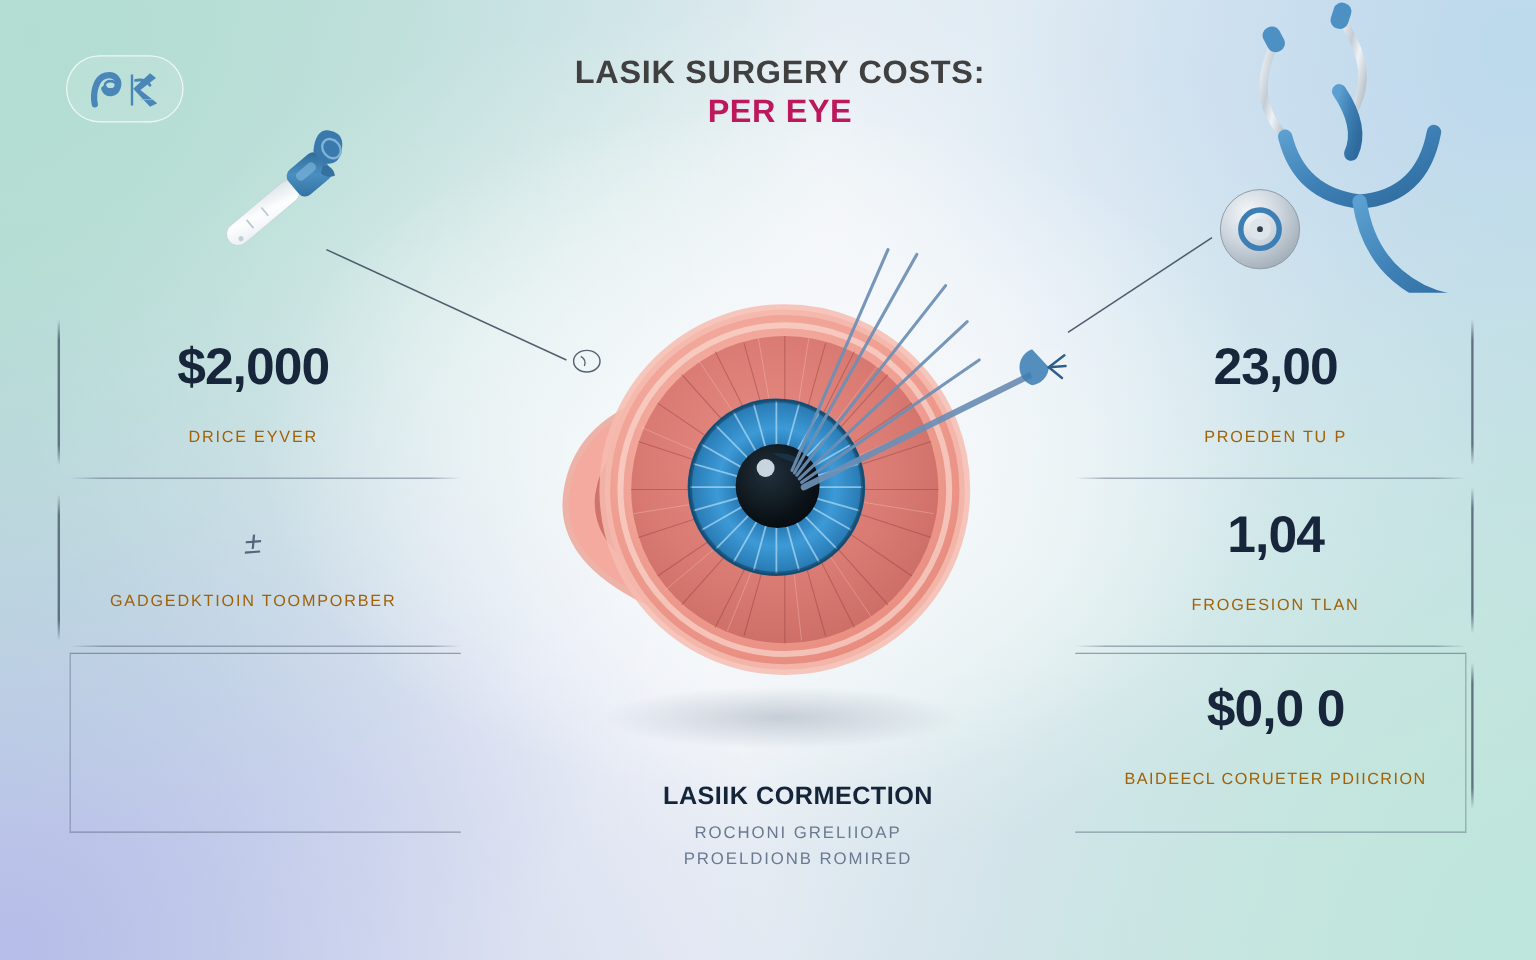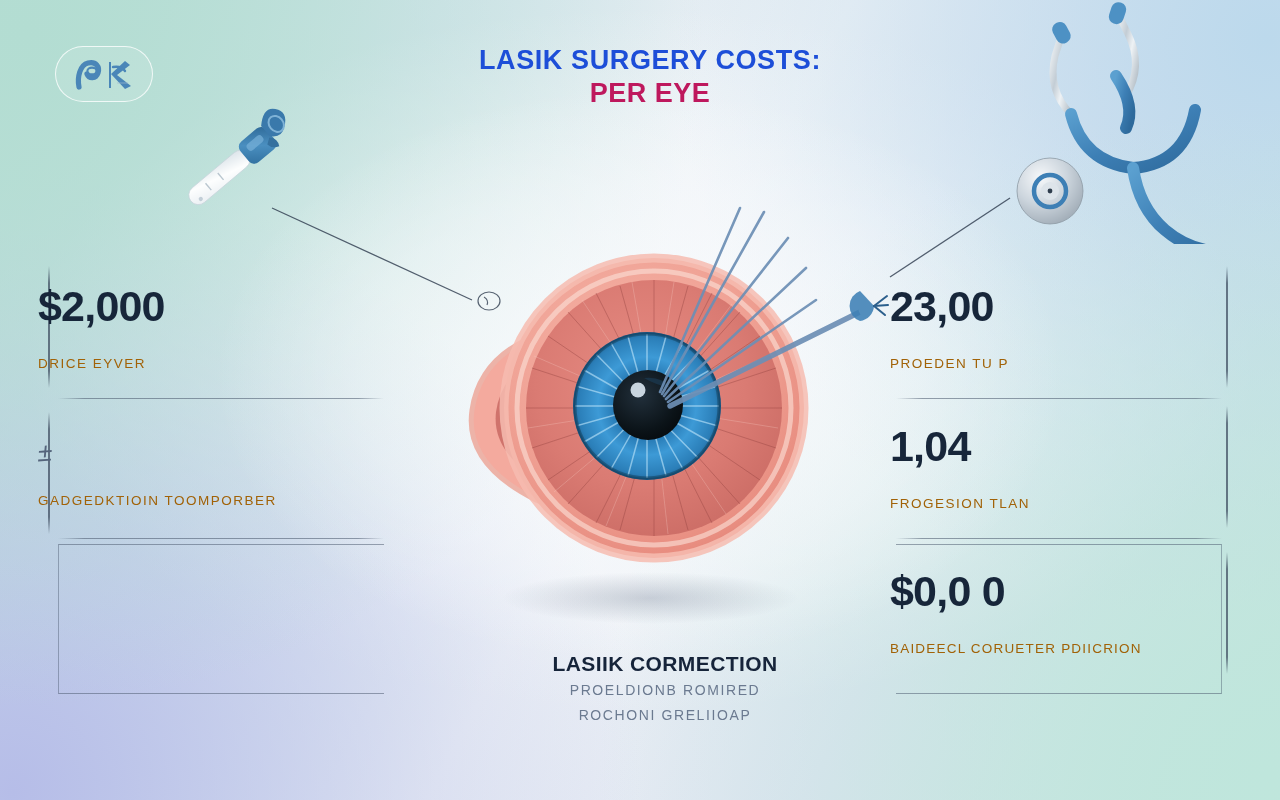--- a/index.html
+++ b/index.html
@@ -33,41 +33,41 @@
     border:1.4px solid rgba(255,255,255,0.78); border-radius:28px;
     background:rgba(255,255,255,0.10);
     display:flex; align-items:center; justify-content:center;
   }
   .logo-glyph { width:62px; height:34px; display:block; }
 
   
   .headline { position:absolute; left:330px; top:46px; width:640px; text-align:center; }
   .head-kicker {
     font-size:27px; font-weight:700; letter-spacing:0.6px;
-    color:#1d4ed8; line-height:1.1;
+    color:#404040; line-height:1.1;
   }
   .head-price {
     font-size:60px; font-weight:800; letter-spacing:-1.2px;
     color:#15222f; line-height:1.18; margin-top:4px;
     white-space:nowrap;
   }
   .head-sub {
     font-size:27px; font-weight:700; letter-spacing:0.5px;
     color:#be185d; margin-top:2px;
   }
 
   
   .col { position:absolute; top:258px; width:352px; }
   .col-left  { left:38px; }
   .col-right { left:890px; }
 
   .stat { position:relative; height:140px; }
   .stat-inner {
     position:absolute; left:0; right:6px; top:0; bottom:0;
-    display:flex; flex-direction:column; align-items:flex-start; justify-content:center;
+    display:flex; flex-direction:column; align-items:center; justify-content:center;
   }
   .accent-bar {
     position:absolute; top:8px; bottom:10px; width:1.6px;
     background:linear-gradient(180deg, rgba(60,74,94,0) 0%, rgba(60,74,94,0.72) 14%, rgba(60,74,94,0.72) 86%, rgba(60,74,94,0) 100%);
   }
   .col-left  .accent-bar { left:10px; }
   .col-right .accent-bar { right:14px; }
 
   .stat-value {
     font-size:43px; font-weight:800; letter-spacing:-0.8px;
@@ -423,17 +423,17 @@
         <div class="stat-value">
             <span>$0,0 0</span>
           </div>
         <div class="stat-label" style="letter-spacing:1.2px">BAIDEECL CORUETER PDIICRION</div>
       </div>
     </div>
   </div>
 
   <div class="caption">
     <div class="cap-title">LASIIK CORMECTION</div>
+    <div class="cap-line">ROCHONI GRELIIOAP</div>
     <div class="cap-line cap-line2">PROELDIONB ROMIRED</div>
-    <div class="cap-line">ROCHONI GRELIIOAP</div>
   </div>
 
 </div>
 
 </body></html>

